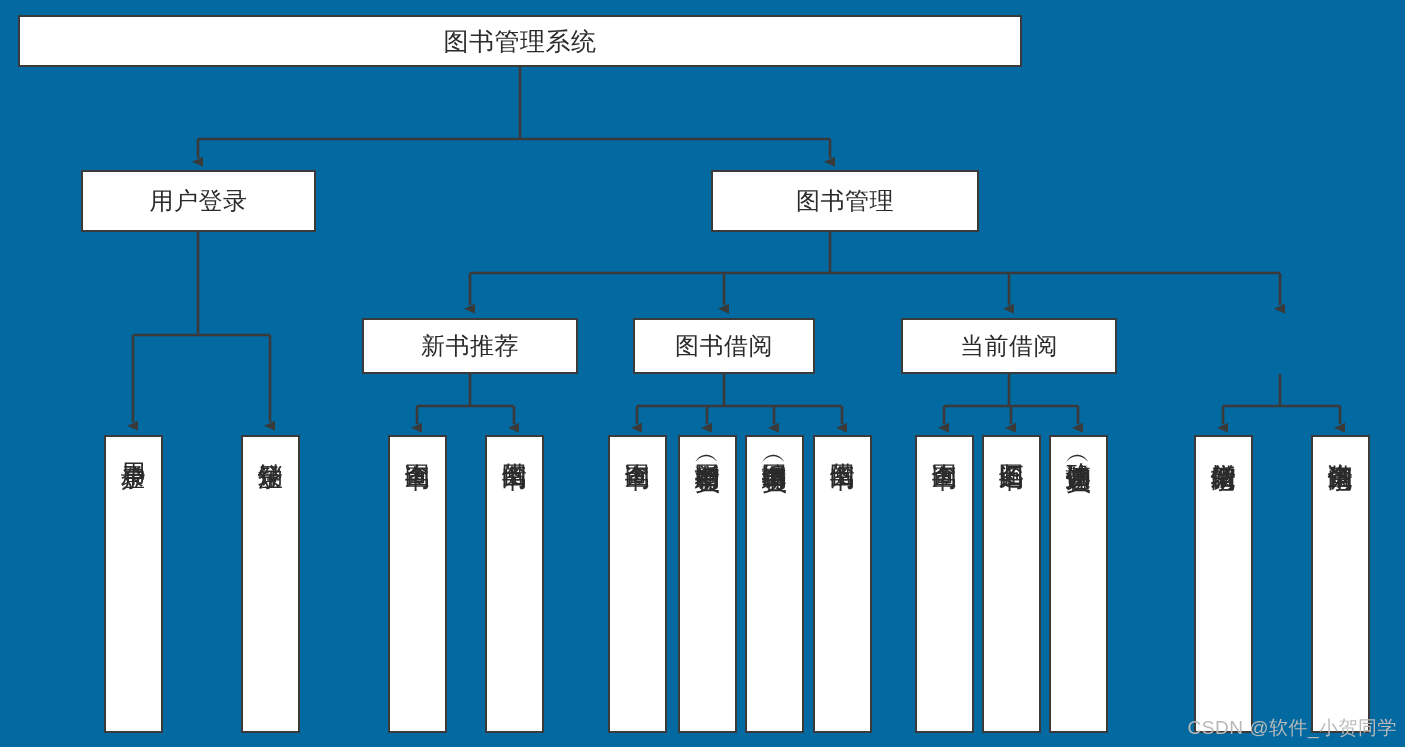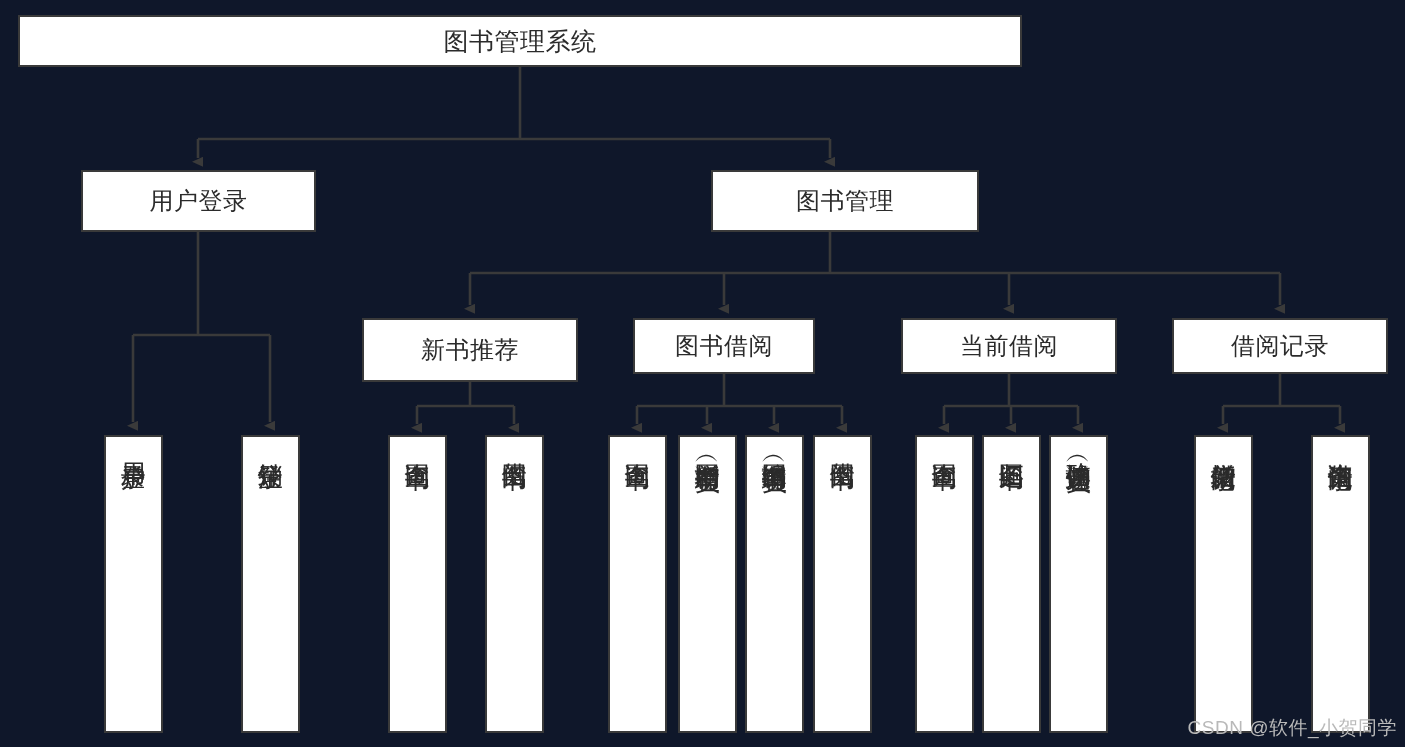--- a/index.html
+++ b/index.html
@@ -7,21 +7,21 @@
     padding: 0;
     background: #ffffff;
   }
   body {
     font-family: "Liberation Sans", "DejaVu Sans", sans-serif;
   }
   #diagram-root {
     position: relative;
     width: 1405px;
     height: 747px;
-    background: #0f172a;
+    background: #0369a1;
     overflow: hidden;
   }
   #connector-layer {
     position: absolute;
     left: 0;
     top: 0;
     width: 1405px;
     height: 747px;
     pointer-events: none;
   }
@@ -131,31 +131,28 @@
     <span class="node-label">图书管理系统</span>
   </div>
 
   <div class="node horiz" style="left:81px; top:170px; width:235px; height:62px;">
     <span class="node-label">用户登录</span>
   </div>
   <div class="node horiz" style="left:711px; top:170px; width:268px; height:62px;">
     <span class="node-label">图书管理</span>
   </div>
 
-  <div class="node horiz" style="left:362px; top:318px; width:216px; height:64px;text-align:right;">
+  <div class="node horiz" style="left:362px; top:318px; width:216px; height:56px;text-align:right;">
     <span class="node-label">新书推荐</span>
   </div>
   <div class="node horiz" style="left:901px; top:318px; width:216px; height:56px;">
     <span class="node-label">当前借阅</span>
   </div>
   <div class="node horiz" style="left:633px; top:318px; width:182px; height:56px;">
     <span class="node-label">图书借阅</span>
-  </div>
-  <div class="node horiz" style="left:1172px; top:318px; width:216px; height:56px;">
-    <span class="node-label">借阅记录</span>
   </div>
 
   <div class="node vert" style="left:104px; top:435px; width:59px; height:298px;">
     <span class="node-label">用户登录</span>
   </div>
   <div class="node vert" style="left:241px; top:435px; width:59px; height:298px;">
     <span class="node-label">注销登录</span>
   </div>
 
   <div class="node vert" style="left:388px; top:435px; width:59px; height:298px;">

